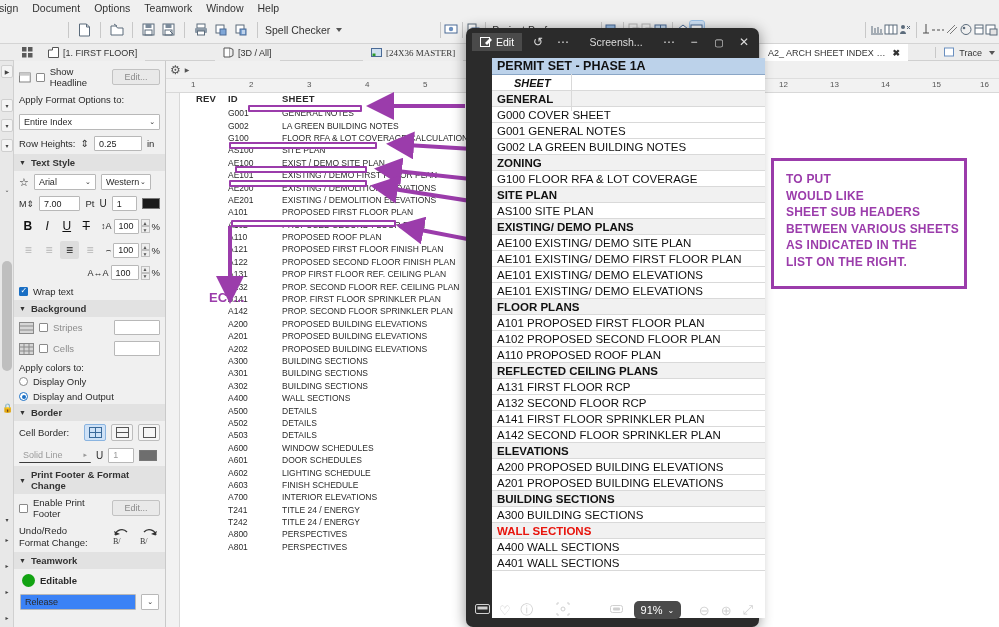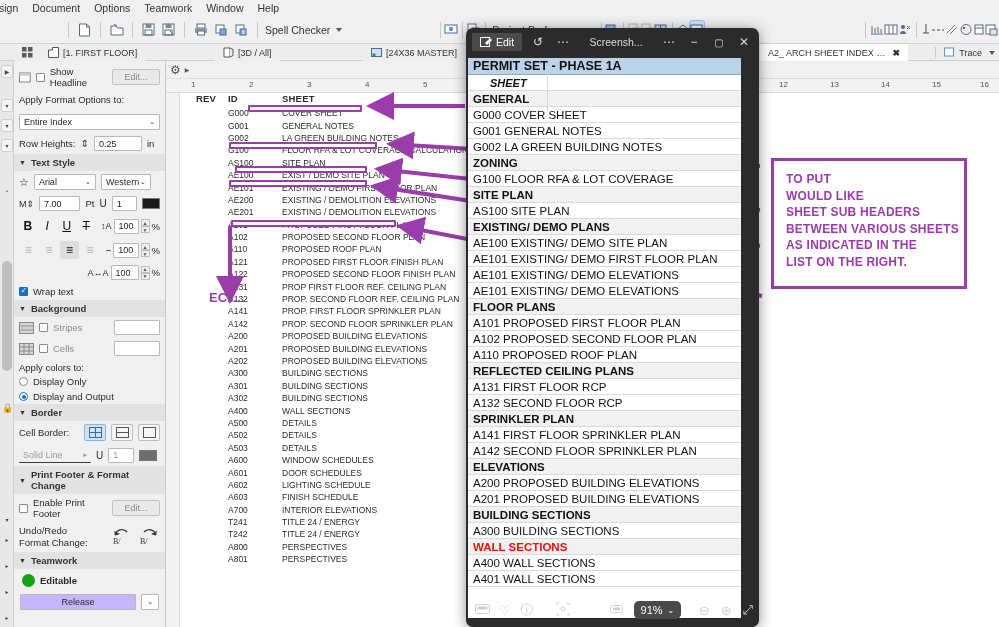--- a/index.html
+++ b/index.html
@@ -169,21 +169,21 @@
     height:28px; display:flex; align-items:center; padding:0 6px; gap:7px; color:#e8e8e8;
     font-size:10px;
   }
   .win-edit{
     display:flex; align-items:center; gap:4px; background:#4a4a4a; border-radius:0;
     padding:3px 8px; font-size:10.5px; color:#fff;
   }
   .wt-icon{ width:18px;height:18px;display:flex;align-items:center;justify-content:center;color:#ddd;font-size:12px;}
   .win-name{ flex:1; text-align:center; font-size:10.5px; color:#dcdcdc;}
   .win-body{
-    position:absolute; left:2px; top:30px; width:273px; height:560px;
+    position:absolute; left:26px; top:30px; width:273px; height:560px;
     background:#fff; overflow:hidden;
   }
   .win-foot{
     position:absolute; left:0; bottom:0; width:293px; height:34px;
     display:flex; align-items:center; color:#d8d8d8; font-size:11px;
   }
   .wf-i{ width:30px; text-align:center; font-size:13px; color:#d0d0d0; }
   .zoombox{
     background:#4a4a4a; border-radius:5px; padding:3px 7px; font-size:11px; color:#fff;
     display:flex; align-items:center; gap:5px;
@@ -407,21 +407,21 @@
       </svg>
     <span>[1. FIRST FLOOR]</span>
   </div>
   <div class="tab" style="left:215px;">
     <svg width="11" height="11" viewBox="0 0 11 11">
         <path d="M1 1h6v9h-6z" fill="#fff" stroke="#555"></path>
         <path d="M7 1l3 1.5v6L7 10" fill="#eee" stroke="#555"></path>
       </svg>
     <span>[3D / All]</span>
   </div>
-  <div class="tab" style="left:363px;">
+  <div class="tab" style="left:363px;font-family:Liberation Serif, serif;">
     <svg width="11" height="11" viewBox="0 0 11 11">
         <rect x="0.5" y="1.5" width="10" height="8" fill="#cfe0f0" stroke="#4a6a96"></rect>
         <rect x="1.5" y="6.5" width="3" height="2.5" fill="#2a9a2a"></rect>
       </svg>
     <span>[24X36 MASTER]</span>
   </div>
   <div class="tab active" style="left:760px;width:148px">
     <span style="overflow:hidden;text-overflow:ellipsis;white-space:nowrap;width:124px">A2_ ARCH SHEET INDEX CONSTRUCTION [A2_ ARC...</span>
     <span class="x">✖</span>
   </div>
@@ -671,21 +671,21 @@
     <span class="tri">▼</span>
     <span>Teamwork</span>
   </div>
 
   <div class="p-row" style="padding:5px 8px">
     <span class="greendot"></span>
     <span style="font-weight:bold">Editable</span>
   </div>
 
   <div class="p-row" style="padding:2px 6px">
-    <span class="sel-box" style="width:118px;justify-content:center;background:#c4b5fd">
+    <span class="sel-box" style="width:118px;background:#3b82f6">
       <span>Release</span>
     </span>
     <span class="sel-box" style="width:18px;justify-content:center">
       <span style="font-size:7px">⌄</span>
     </span>
   </div>
 </div>
 
 <div class="docarea">
 
@@ -709,25 +709,20 @@
   <div class="ruler-v"></div>
 
   <div class="canvas">
     <div class="idx">
       <div class="hdr" style="height:14px">
         <span class="c-rev">REV</span>
         <span class="c-id">ID</span>
         <span class="c-sheet">SHEET</span>
       </div>
       <div id="index-rows">
-          <div class="row">
-            <span class="c-rev"></span>
-            <span class="c-id">G000</span>
-            <span class="c-sheet">COVER SHEET</span>
-          </div>
           <div class="row">
             <span class="c-rev"></span>
             <span class="c-id">G001</span>
             <span class="c-sheet">GENERAL NOTES</span>
           </div>
           <div class="row">
             <span class="c-rev"></span>
             <span class="c-id">G002</span>
             <span class="c-sheet">LA GREEN BUILDING NOTES</span>
           </div>
@@ -974,21 +969,20 @@
           <div class="sl-row">AE101 EXISTING/ DEMO FIRST FLOOR PLAN</div>
           <div class="sl-row">AE101 EXISTING/ DEMO ELEVATIONS</div>
           <div class="sl-row">AE101 EXISTING/ DEMO ELEVATIONS</div>
           <div class="sl-row group">FLOOR PLANS</div>
           <div class="sl-row">A101 PROPOSED FIRST FLOOR PLAN</div>
           <div class="sl-row">A102 PROPOSED SECOND FLOOR PLAN</div>
           <div class="sl-row">A110 PROPOSED ROOF PLAN</div>
           <div class="sl-row group">REFLECTED CEILING PLANS</div>
           <div class="sl-row">A131 FIRST FLOOR RCP</div>
           <div class="sl-row">A132 SECOND FLOOR RCP</div>
-          <div class="sl-row group">SPRINKLER PLAN</div>
           <div class="sl-row">A141 FIRST FLOOR SPRINKLER PLAN</div>
           <div class="sl-row">A142 SECOND FLOOR SPRINKLER PLAN</div>
           <div class="sl-row group">ELEVATIONS</div>
           <div class="sl-row">A200 PROPOSED BUILDING ELEVATIONS</div>
           <div class="sl-row">A201 PROPOSED BUILDING ELEVATIONS</div>
           <div class="sl-row group">BUILDING SECTIONS</div>
           <div class="sl-row">A300 BUILDING SECTIONS</div>
           <div class="sl-row group red">WALL SECTIONS</div>
           <div class="sl-row">A400 WALL SECTIONS</div>
           <div class="sl-row">A401 WALL SECTIONS</div>

